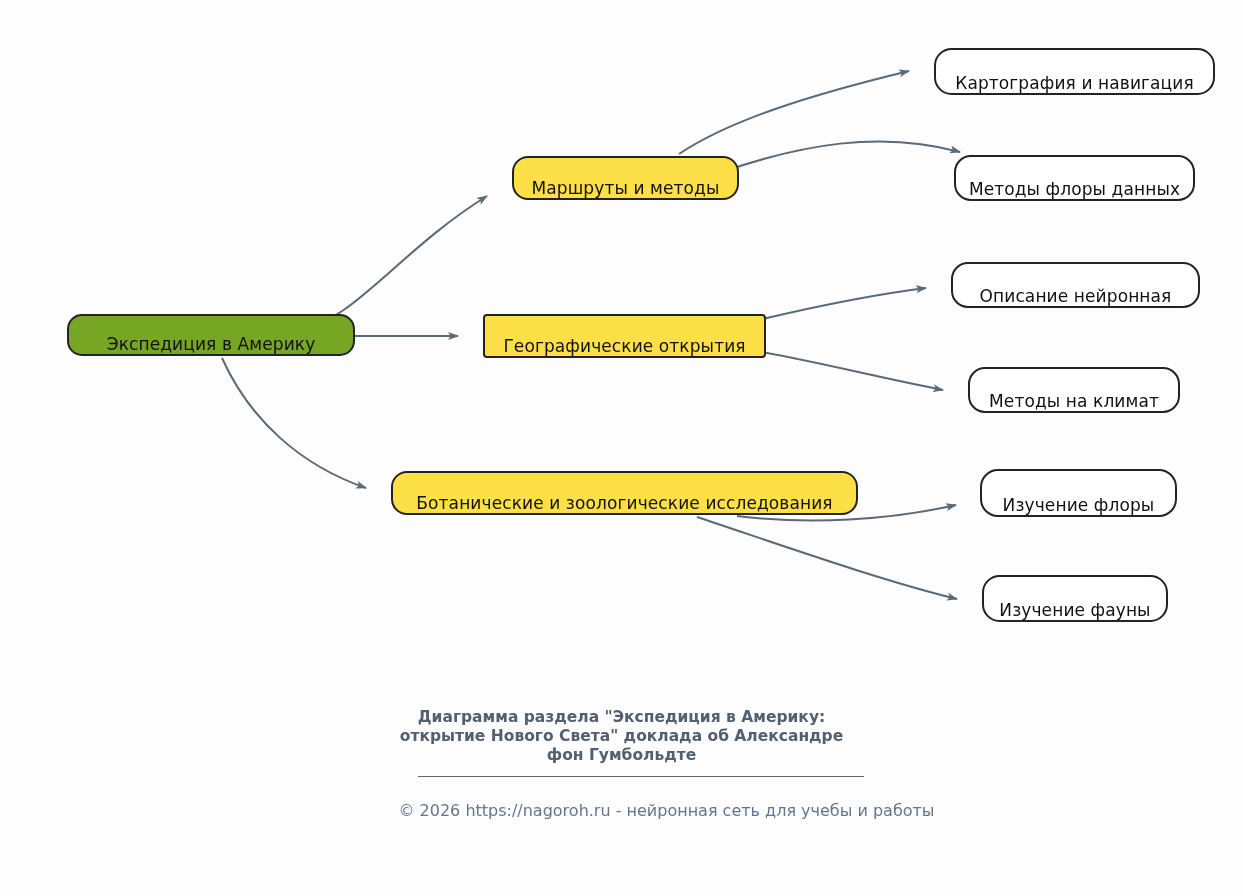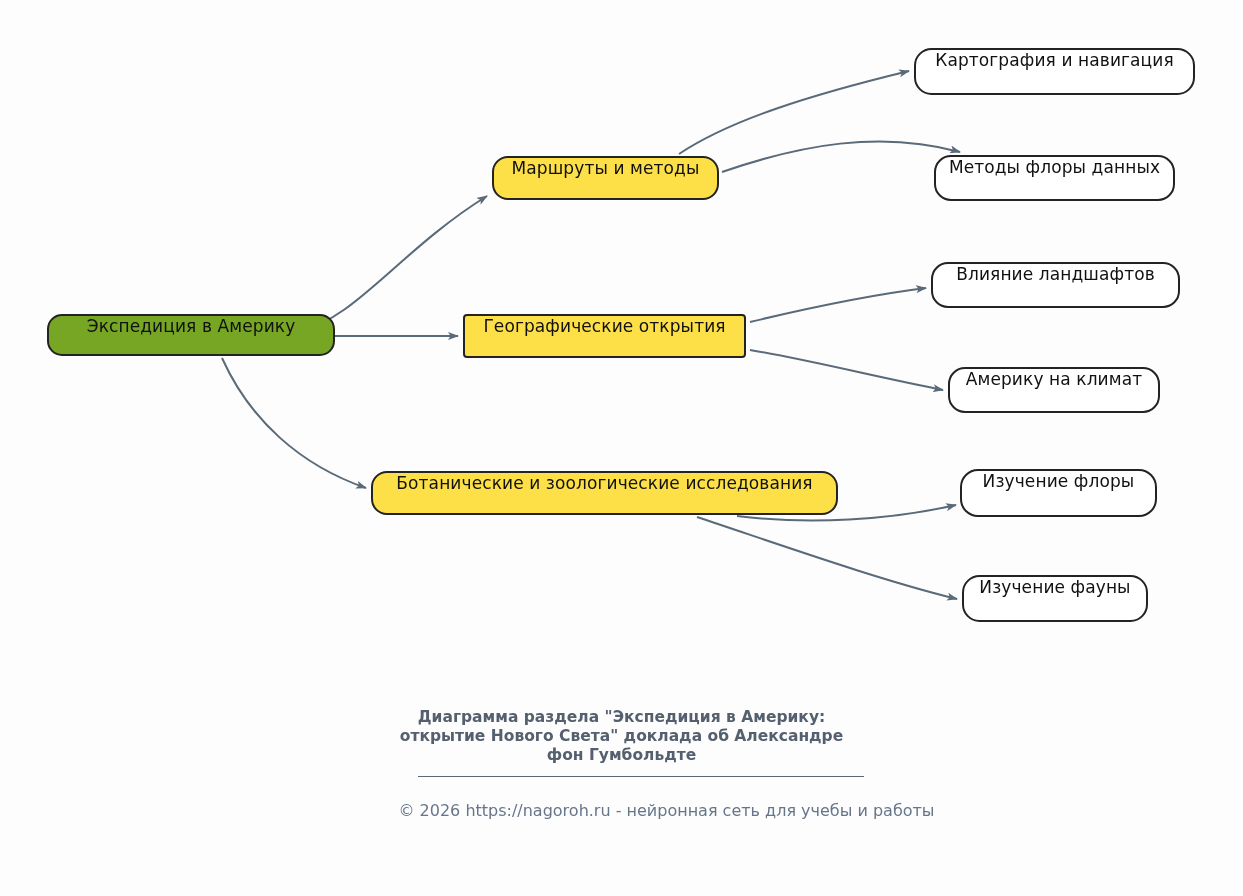--- a/index.html
+++ b/index.html
@@ -21,30 +21,31 @@
     left: 0;
     top: 0;
     width: 1243px;
     height: 896px;
     pointer-events: none;
   }
   .node {
     position: absolute;
     box-sizing: border-box;
     display: flex;
-    align-items: flex-start;
+    align-items: flex-end;
     justify-content: center;
     border: 2px solid #232323;
     border-radius: 13px;
     white-space: nowrap;
     color: #111111;
     font-size: 17px;
     font-weight: 400;
     letter-spacing: 0.1px;
     padding: 0 14px;
+    margin-left: 20px;
   }
   .node.root {
     background: #76a623;
   }
   .node.branch {
     background: #fde047;
   }
   .node.leaf {
     background: #ffffff;
     border-width: 2px;
@@ -110,24 +111,24 @@
       <div class="node leaf" style="left: 914px; top: 48px; width: 281px; height: 47px; border-radius: 17.5px;">
         <span>Картография и навигация</span>
       </div>
       <div class="node leaf" style="left: 934px; top: 155px; width: 241px; height: 46px; border-radius: 17px;">
         <span>Методы флоры данных</span>
       </div>
       <div class="node branch" style="left: 463px; top: 314px; width: 283px; height: 44px; border-radius: 4px;">
         <span>Географические открытия</span>
       </div>
       <div class="node leaf" style="left: 931px; top: 262px; width: 249px; height: 46px; border-radius: 17px;">
-        <span>Влияние ландшафтов</span>
+        <span>Описание нейронная</span>
       </div>
       <div class="node leaf" style="left: 948px; top: 367px; width: 212px; height: 46px; border-radius: 17px;">
-        <span>Америку на климат</span>
+        <span>Методы на климат</span>
       </div>
       <div class="node branch" style="left: 371px; top: 471px; width: 467px; height: 44px; border-radius: 16px;">
         <span>Ботанические и зоологические исследования</span>
       </div>
       <div class="node leaf" style="left: 960px; top: 469px; width: 197px; height: 48px; border-radius: 18px;">
         <span>Изучение флоры</span>
       </div>
       <div class="node leaf" style="left: 962px; top: 575px; width: 186px; height: 47px; border-radius: 17.5px;">
         <span>Изучение фауны</span>
       </div>

